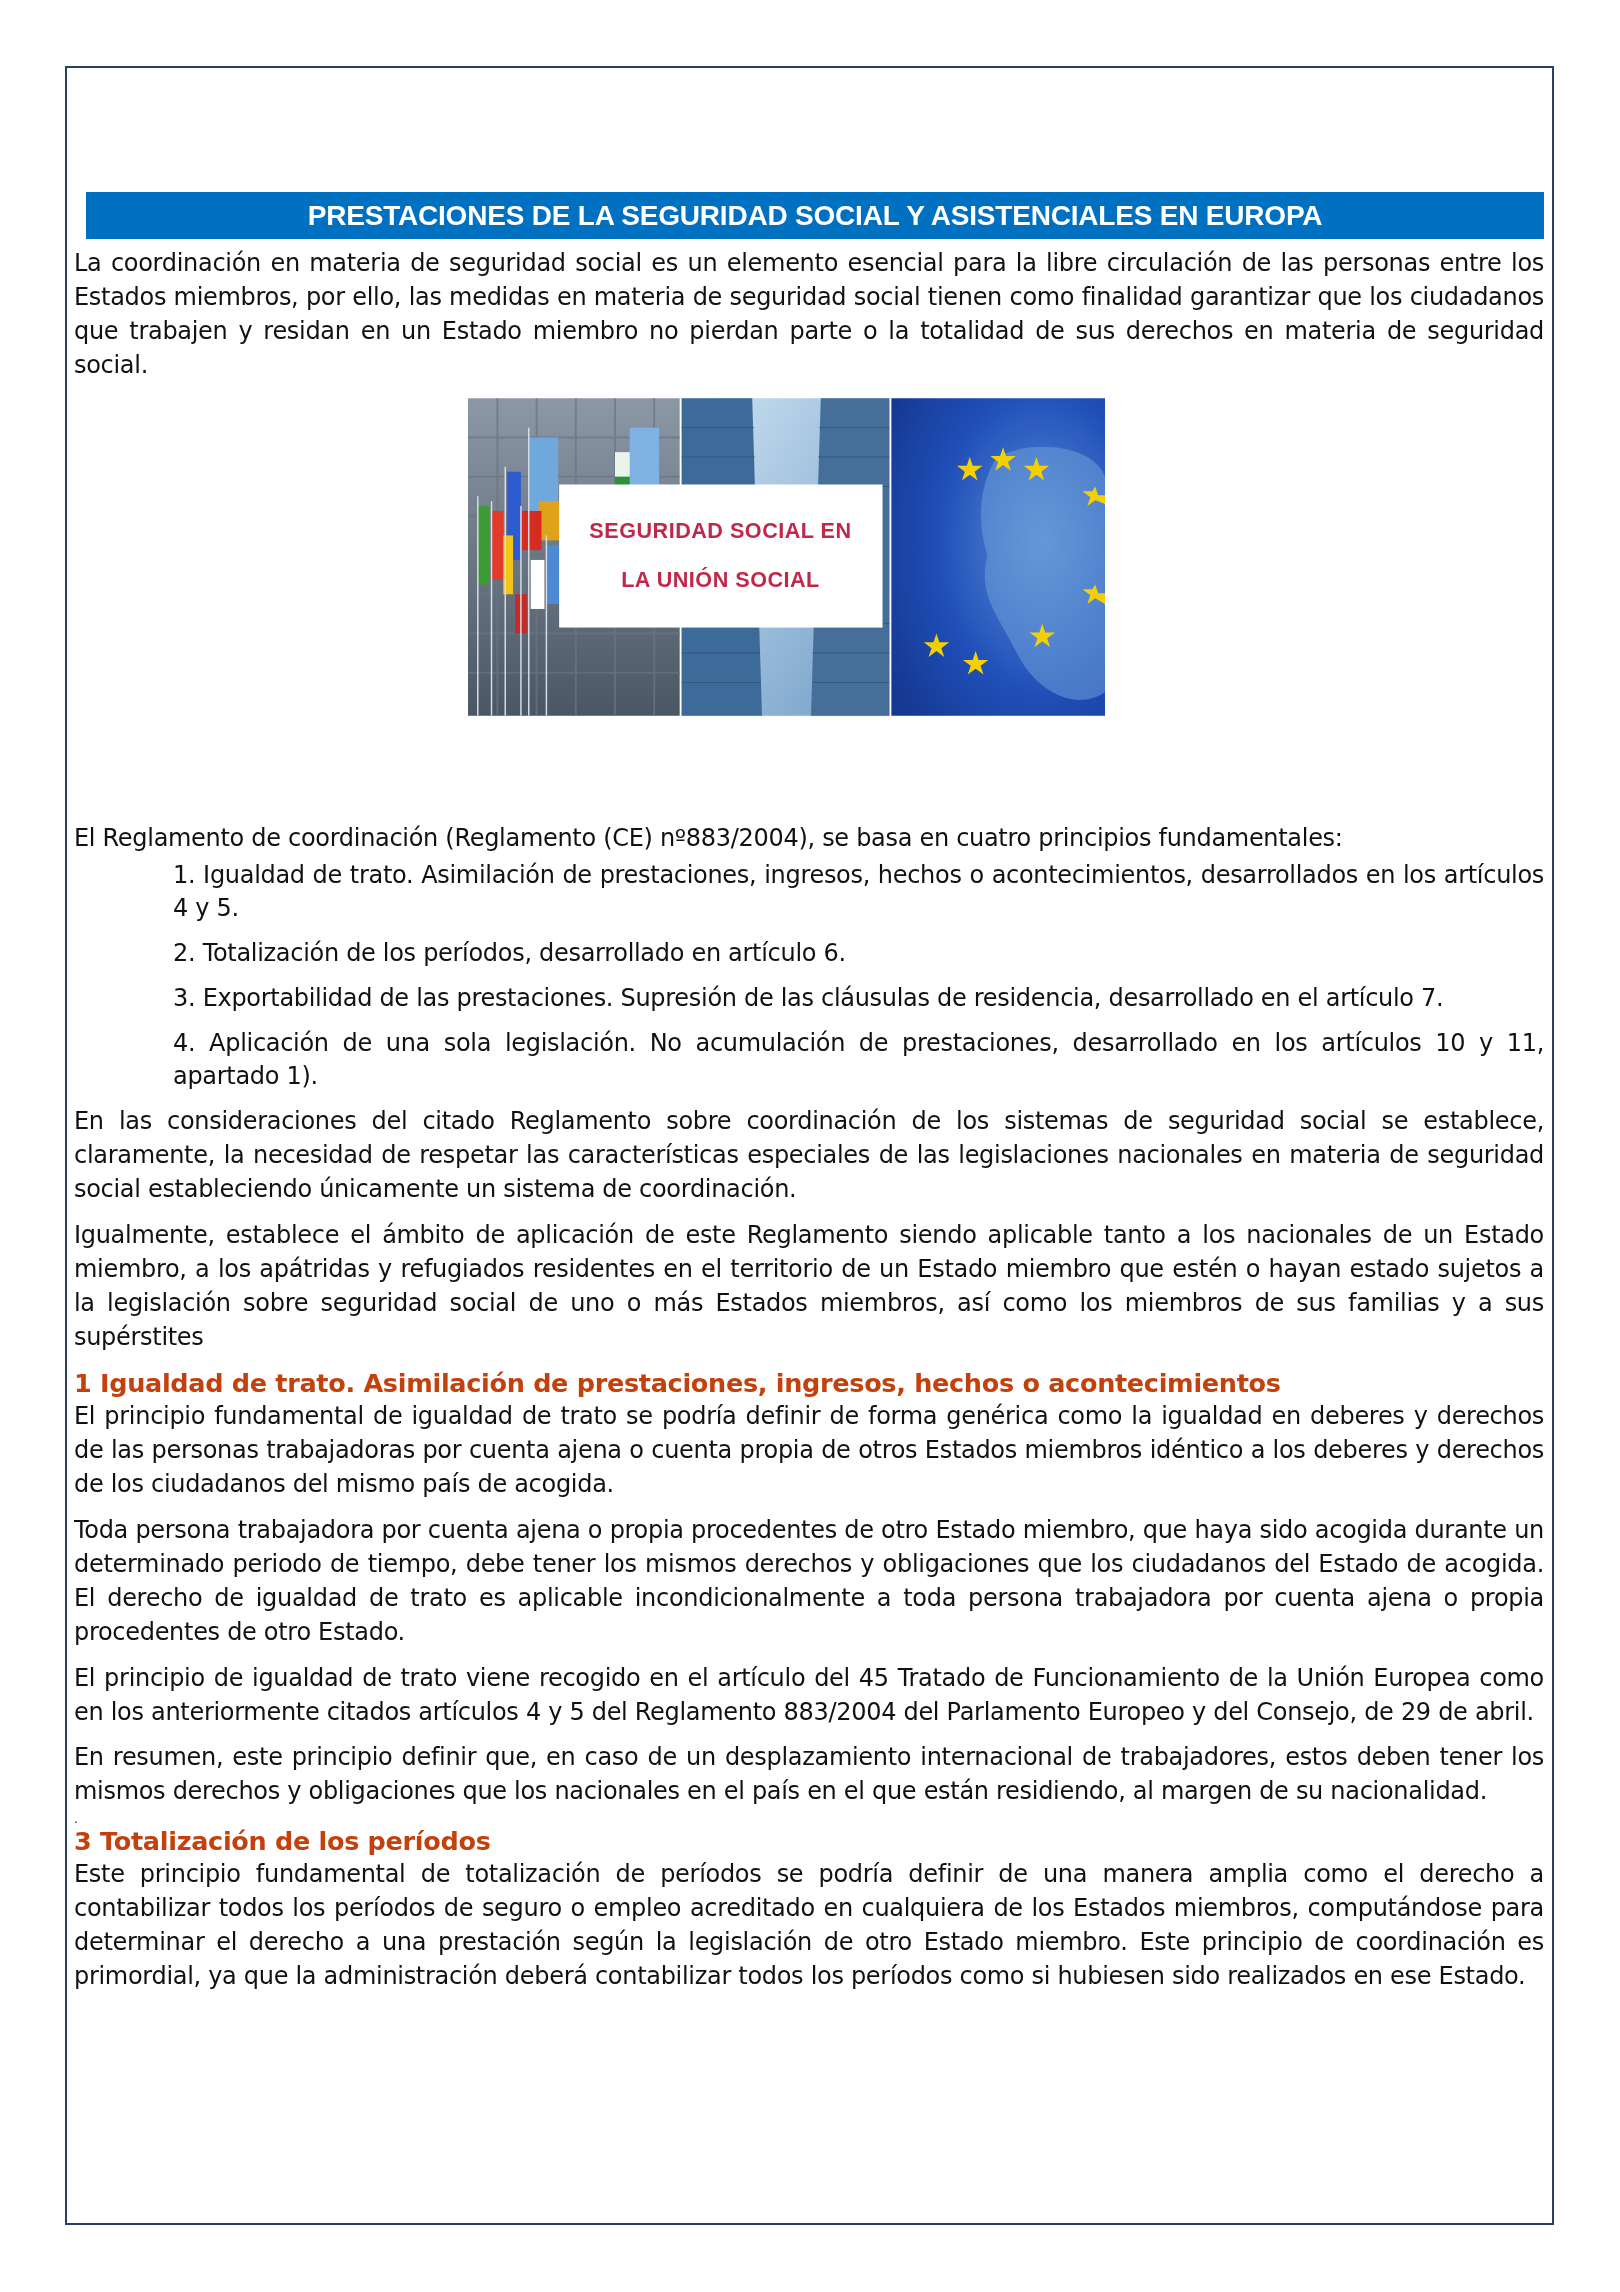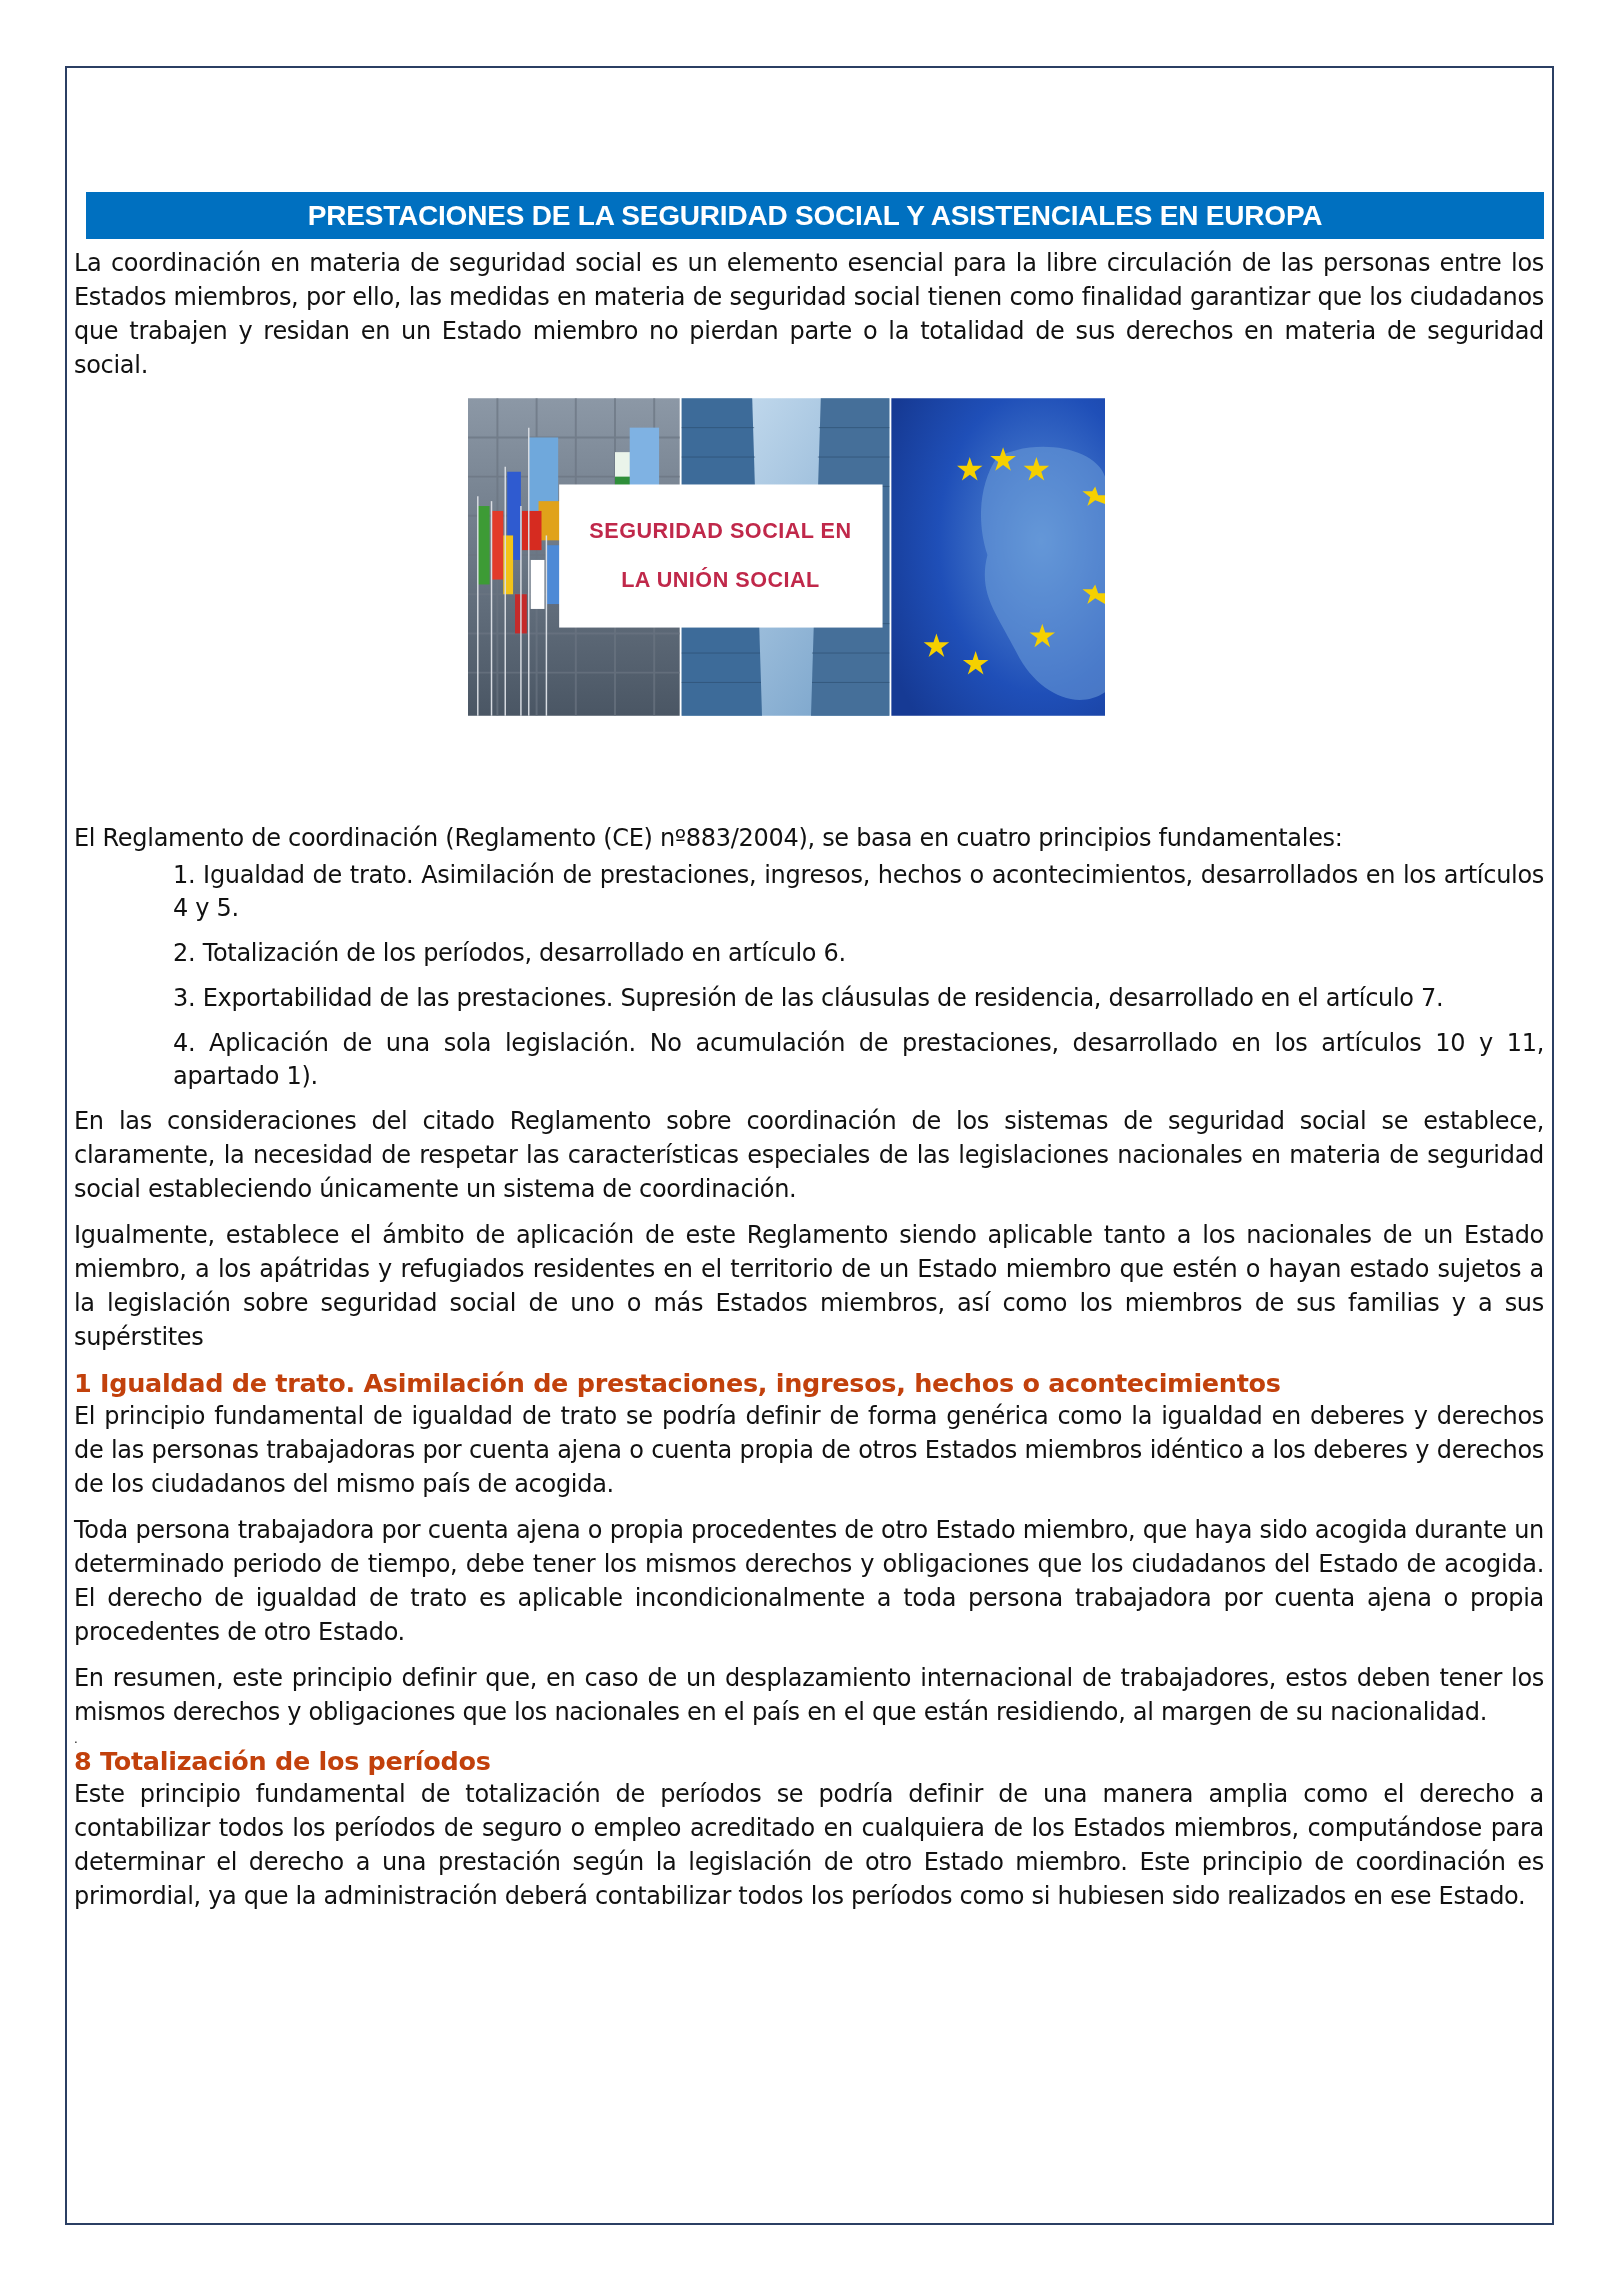--- a/index.html
+++ b/index.html
@@ -214,20 +214,21 @@
     <li>3. Exportabilidad de las prestaciones. Supresión de las cláusulas de residencia, desarrollado en el artículo 7.</li>
     <li>4. Aplicación de una sola legislación. No acumulación de prestaciones, desarrollado en los artículos 10 y 11, apartado 1).</li>
   </ul>
 
   <p>En las consideraciones del citado Reglamento sobre coordinación de los sistemas de seguridad social se establece, claramente, la necesidad de respetar las características especiales de las legislaciones nacionales en materia de seguridad social estableciendo únicamente un sistema de coordinación.</p>
   <p class="gap">Igualmente, establece el ámbito de aplicación de este Reglamento siendo aplicable tanto a los nacionales de un Estado miembro, a los apátridas y refugiados residentes en el territorio de un Estado miembro que estén o hayan estado sujetos a la legislación sobre seguridad social de uno o más Estados miembros, así como los miembros de sus familias y a sus supérstites</p>
 
   <div class="section-heading">1 Igualdad de trato. Asimilación de prestaciones, ingresos, hechos o acontecimientos</div>
   <p>El principio fundamental de igualdad de trato se podría definir de forma genérica como la igualdad en deberes y derechos de las personas trabajadoras por cuenta ajena o cuenta propia de otros Estados miembros idéntico a los deberes y derechos de los ciudadanos del mismo país de acogida.</p>
   <p class="gap">Toda persona trabajadora por cuenta ajena o propia procedentes de otro Estado miembro, que haya sido acogida durante un determinado periodo de tiempo, debe tener los mismos derechos y obligaciones que los ciudadanos del Estado de acogida. El derecho de igualdad de trato es aplicable incondicionalmente a toda persona trabajadora por cuenta ajena o propia procedentes de otro Estado.</p>
+  <p class="gap">El principio de igualdad de trato viene recogido en el artículo del 45 Tratado de Funcionamiento de la Unión Europea como en los anteriormente citados artículos 4 y 5 del Reglamento 883/2004 del Parlamento Europeo y del Consejo, de 29 de abril.</p>
   <p class="gap">En resumen, este principio definir que, en caso de un desplazamiento internacional de trabajadores, estos deben tener los mismos derechos y obligaciones que los nacionales en el país en el que están residiendo, al margen de su nacionalidad.</p>
 
   <div class="dot-marker">.</div>
-  <div class="section-heading after-dot">8 Totalización de los períodos</div>
+  <div class="section-heading after-dot">3 Totalización de los períodos</div>
   <p>Este principio fundamental de totalización de períodos se podría definir de una manera amplia como el derecho a contabilizar todos los períodos de seguro o empleo acreditado en cualquiera de los Estados miembros, computándose para determinar el derecho a una prestación según la legislación de otro Estado miembro. Este principio de coordinación es primordial, ya que la administración deberá contabilizar todos los períodos como si hubiesen sido realizados en ese Estado.</p>
 
 </div>
 
 
 </body></html>

